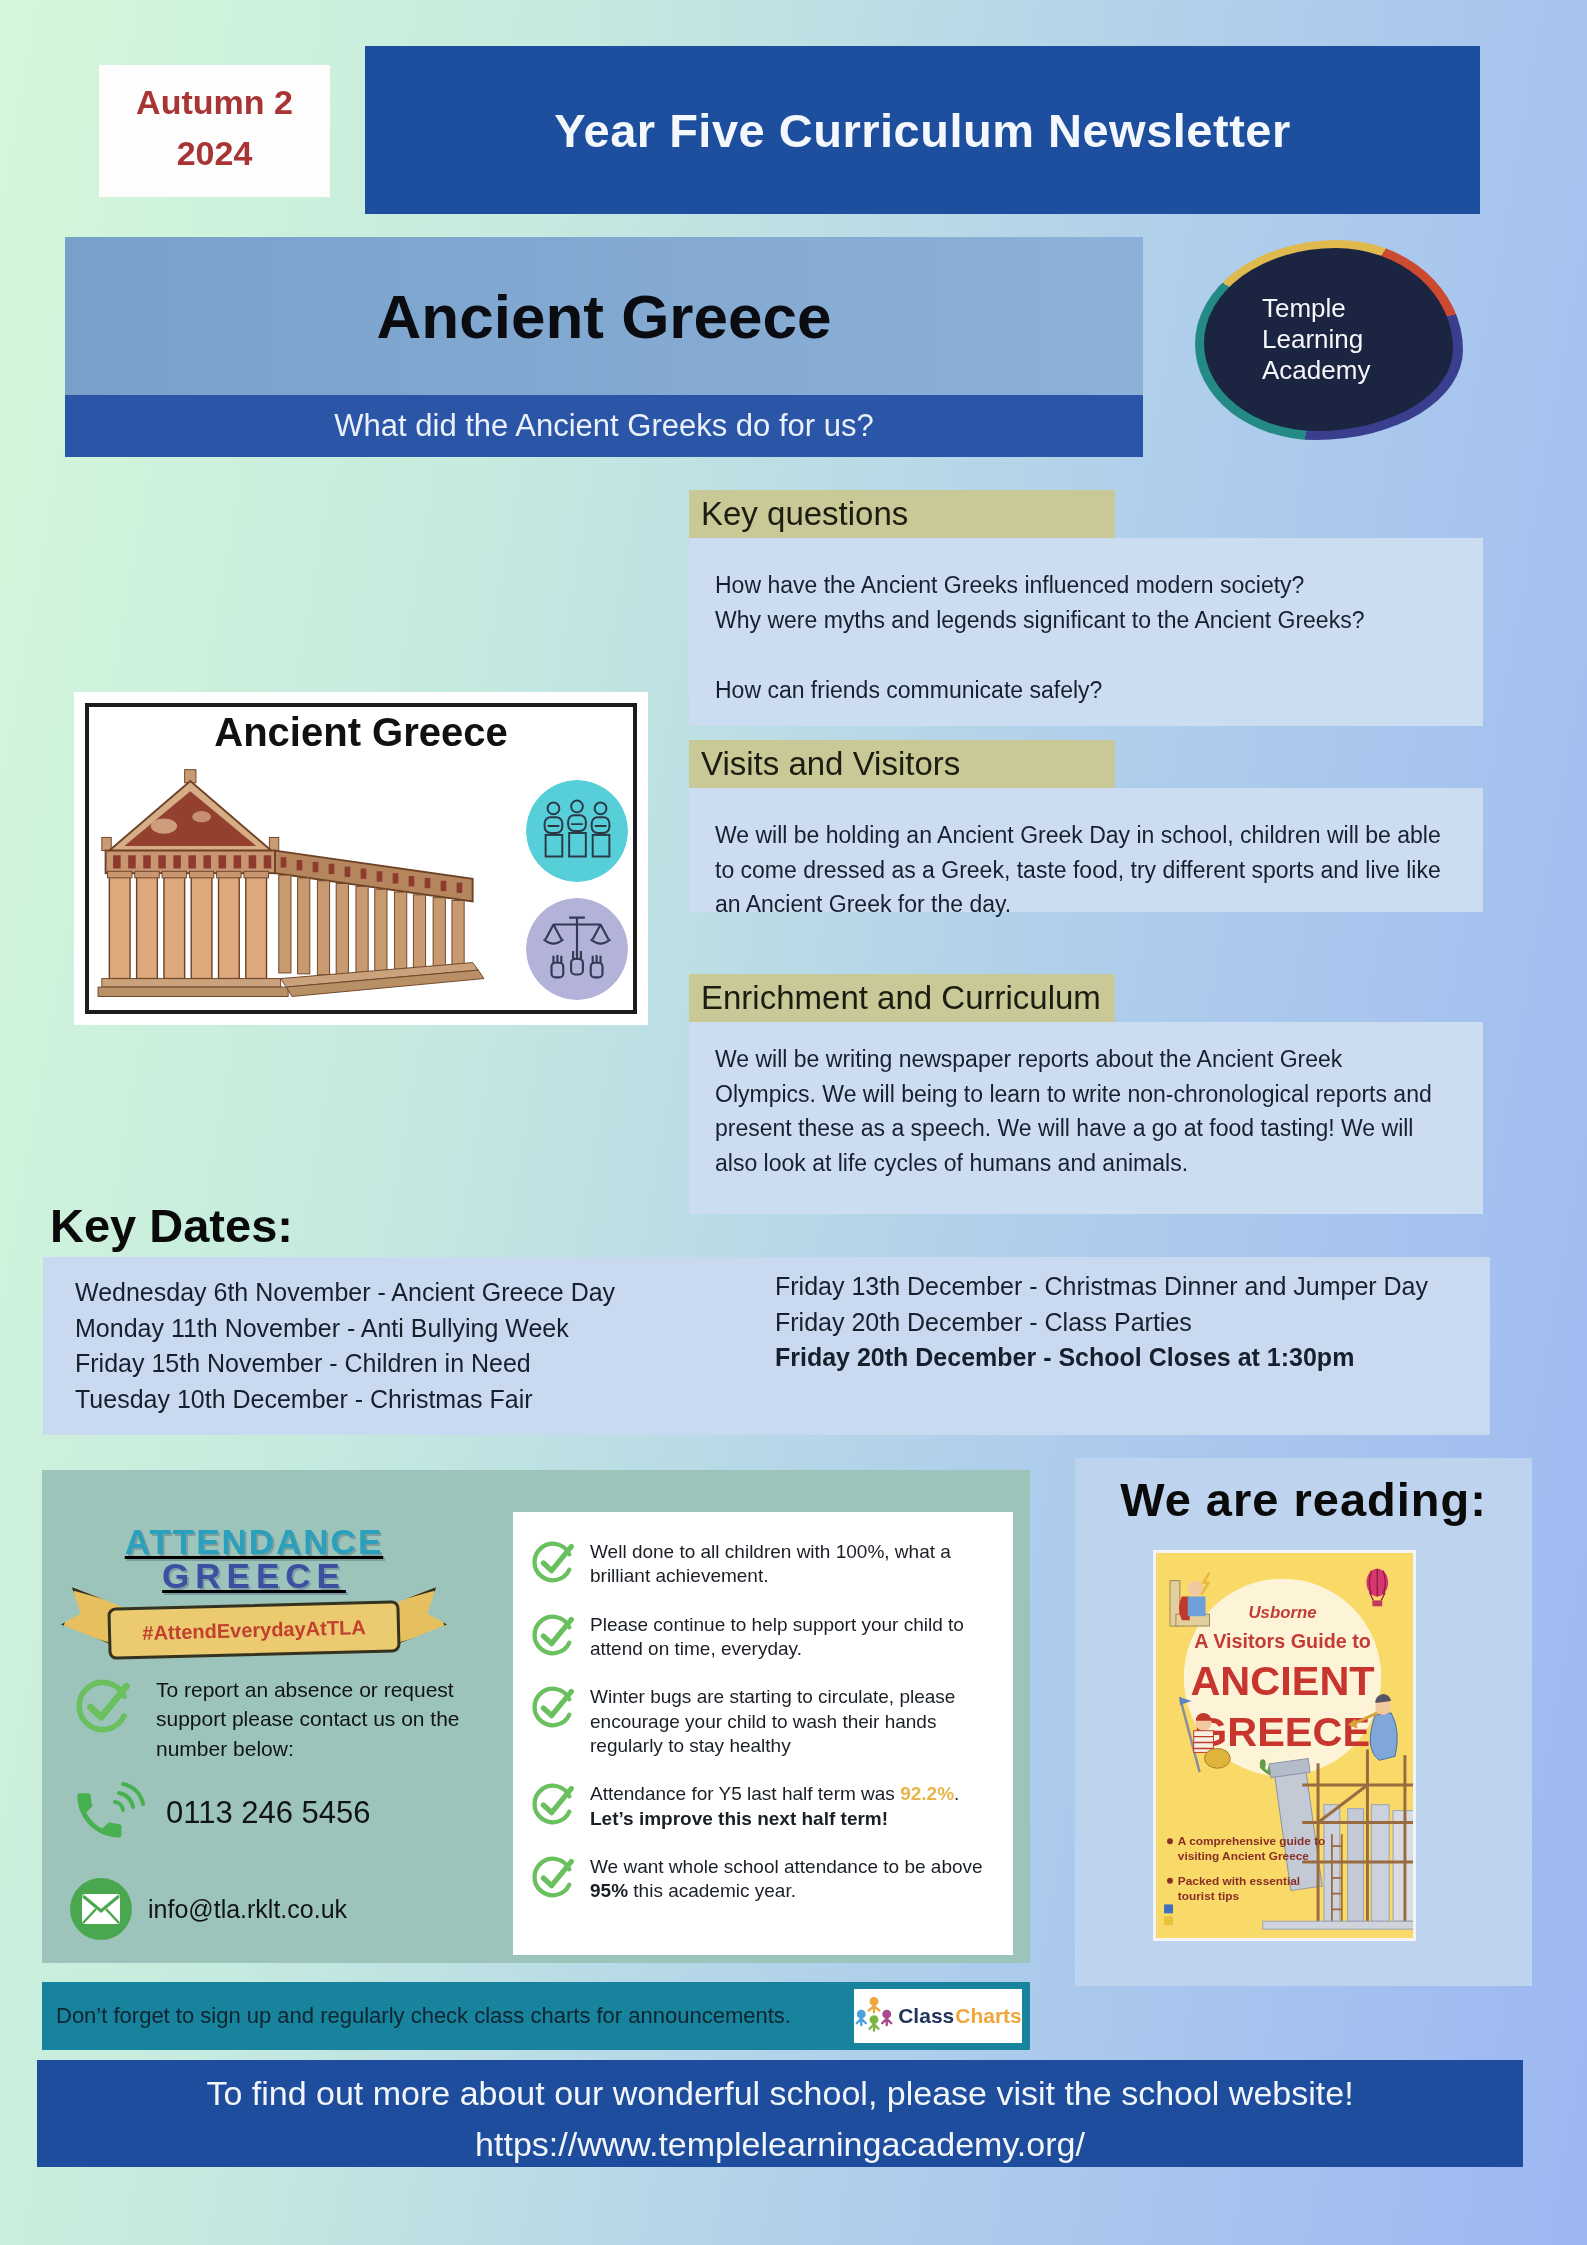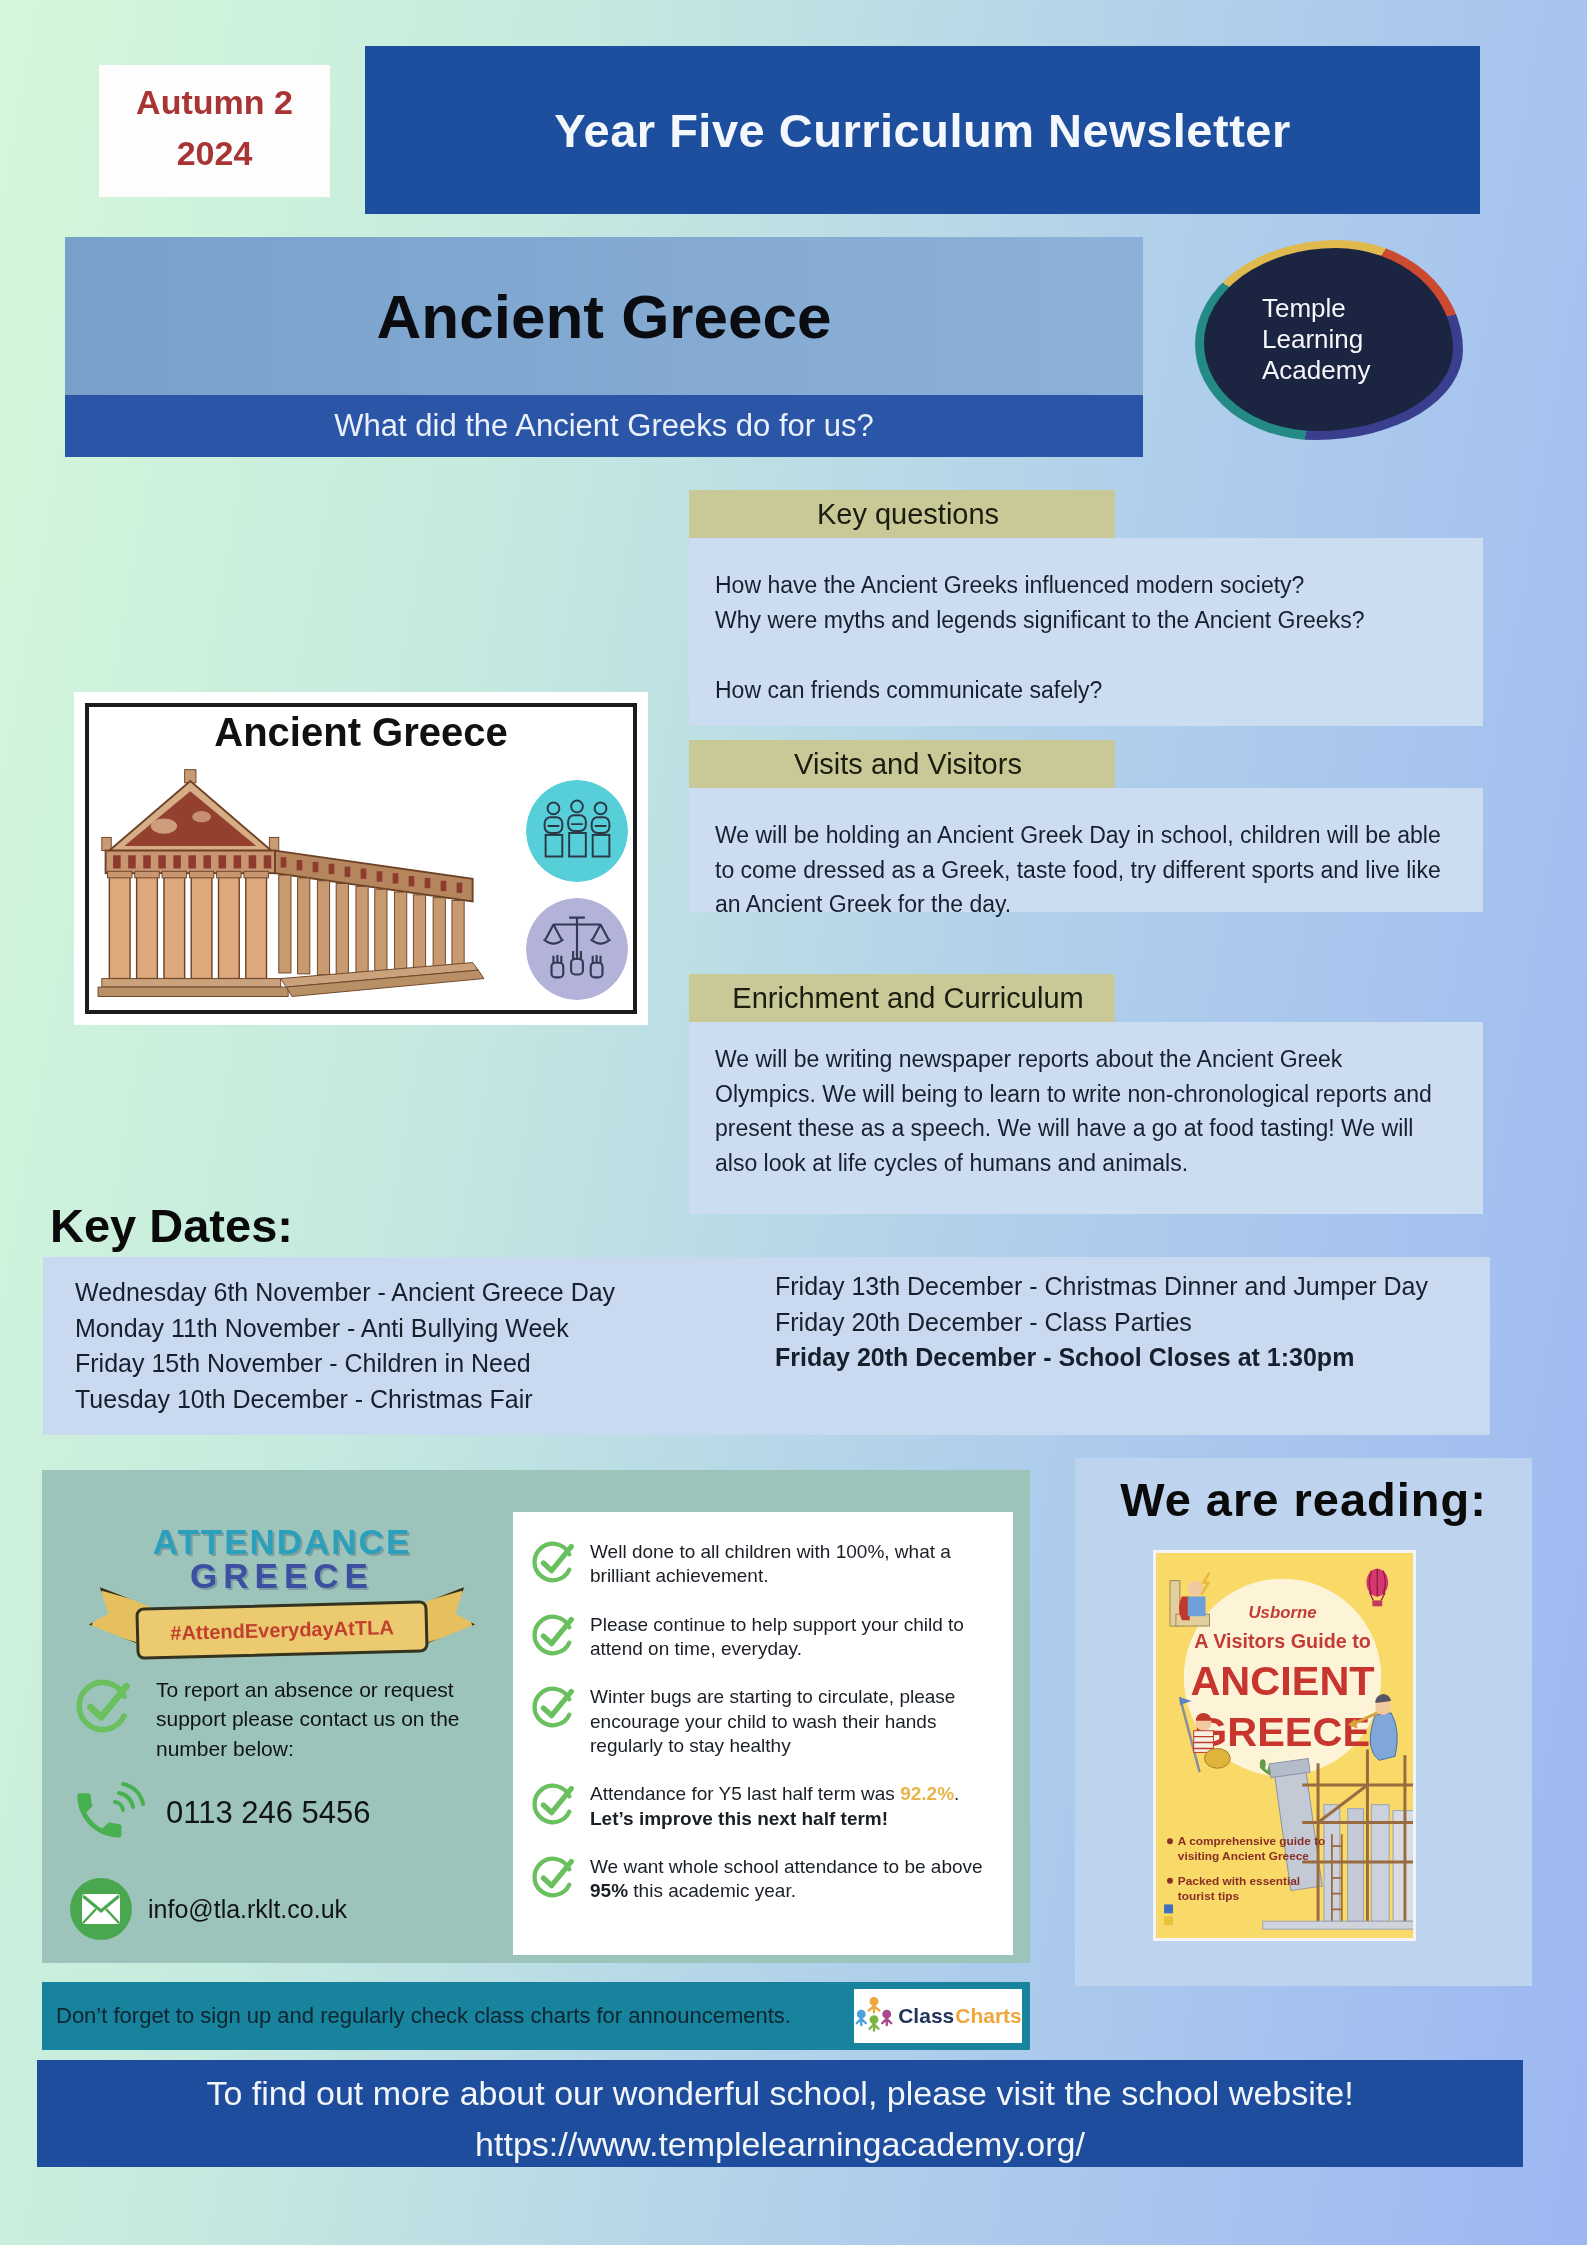--- a/index.html
+++ b/index.html
@@ -50,21 +50,21 @@
     position:absolute; top:18px; left:0; width:100%; text-align:center;
     font-size:40px; font-weight:800; color:#111;
   }
   .temple-svg { position:absolute; left:22px; top:72px; width:390px; height:240px; }
   .icon-bubble { position:absolute; border-radius:50%; }
   .bubble-statues { left:452px; top:88px; width:102px; height:102px; }
   .bubble-justice { left:452px; top:206px; width:102px; height:102px; }
   
   .sec-header {
     position:absolute; left:689px; width:426px; height:48px; background:#c9c897;
-    color:#1c1c10; font-size:29px; display:flex; align-items:center; padding-left:12px;justify-content:center;
+    color:#1c1c10; font-size:33px; display:flex; align-items:center; padding-left:12px;
   }
   .sec-body {
     position:absolute; left:689px; width:794px; background:#ccddf2;
     color:#17202e; font-size:23px; line-height:1.5;
   }
   .hdr-kq { top:490px; }
   .body-kq { top:538px; height:188px; padding:30px 36px 0 26px; }
   .kq-line.gap { margin-top:36px; }
   .hdr-vv { top:740px; }
   .body-vv { top:788px; height:124px; padding:30px 40px 0 26px; }
@@ -72,21 +72,21 @@
   .body-ec { top:1022px; height:192px; padding:20px 40px 0 26px; }
   
   .key-dates-heading { position:absolute; left:50px; top:1198px; font-size:47px; font-weight:800; color:#0a0a0a;text-align:center; }
   .key-dates-box { position:absolute; left:43px; top:1257px; width:1447px; height:178px; background:#c9daf0; color:#161f2c; }
   .kd-col { position:absolute; font-size:25px; line-height:1.42; }
   .kd-left { left:32px; top:18px; }
   .kd-right { left:732px; top:12px; }
   .kd-bold { font-weight:800; }
   
   .attendance-panel { position:absolute; left:42px; top:1470px; width:988px; height:493px; background:#9dc4bb; }
-  .am-logo { position:absolute; left:56px; top:52px; width:368px; }
+  .am-logo { position:absolute; left:28px; top:52px; width:368px;text-decoration:underline; }
   .am-top { text-align:center; font-size:35px; font-weight:900; color:#2aa0bd; letter-spacing:2px; text-shadow:2px 2px 0 rgba(25,50,70,.25); }
   .am-bottom { text-align:center; font-size:35px; font-weight:900; color:#3c4fa0; letter-spacing:6px; margin-top:-6px; text-shadow:2px 2px 0 rgba(25,40,90,.25); }
   .ribbon { position:relative; height:60px; margin-top:4px; }
   .ribbon-mid {
     position:absolute; left:38px; right:38px; top:4px; bottom:4px;
     background:#ecca70; border:3px solid #33331f; border-radius:8px;
     transform:rotate(-1.5deg); display:flex; align-items:center; justify-content:center;
     color:#c2402e; font-size:20px; font-weight:800; z-index:2;
   }
   .ribbon-tail { position:absolute; top:-4px; width:72px; height:46px; background:#e6c05e; border:3px solid #33331f; z-index:1; }

